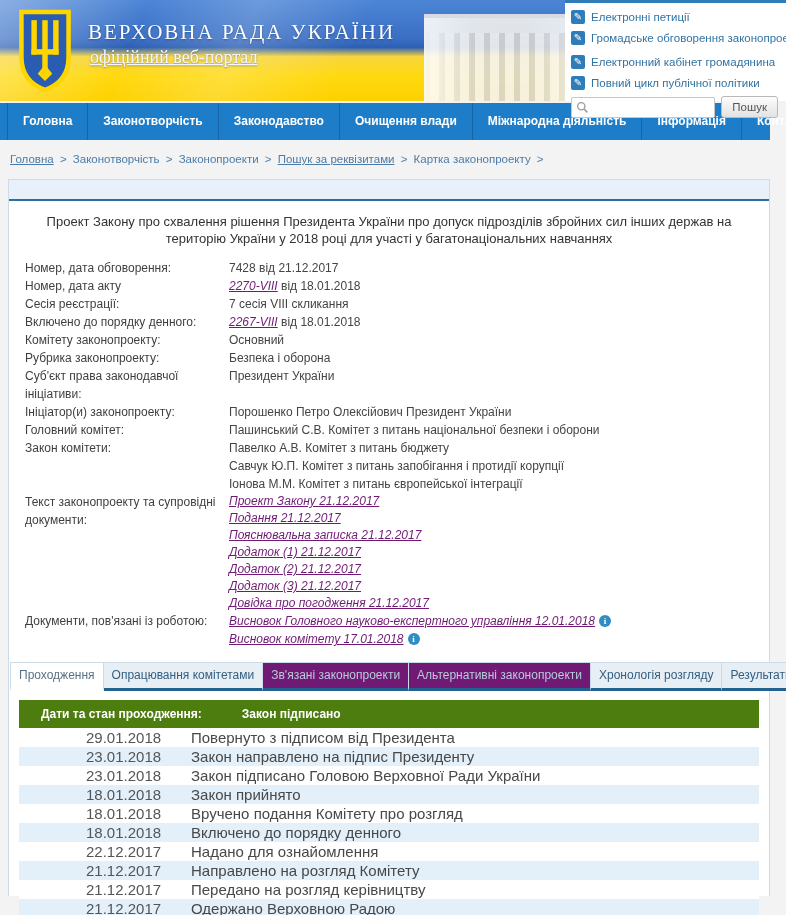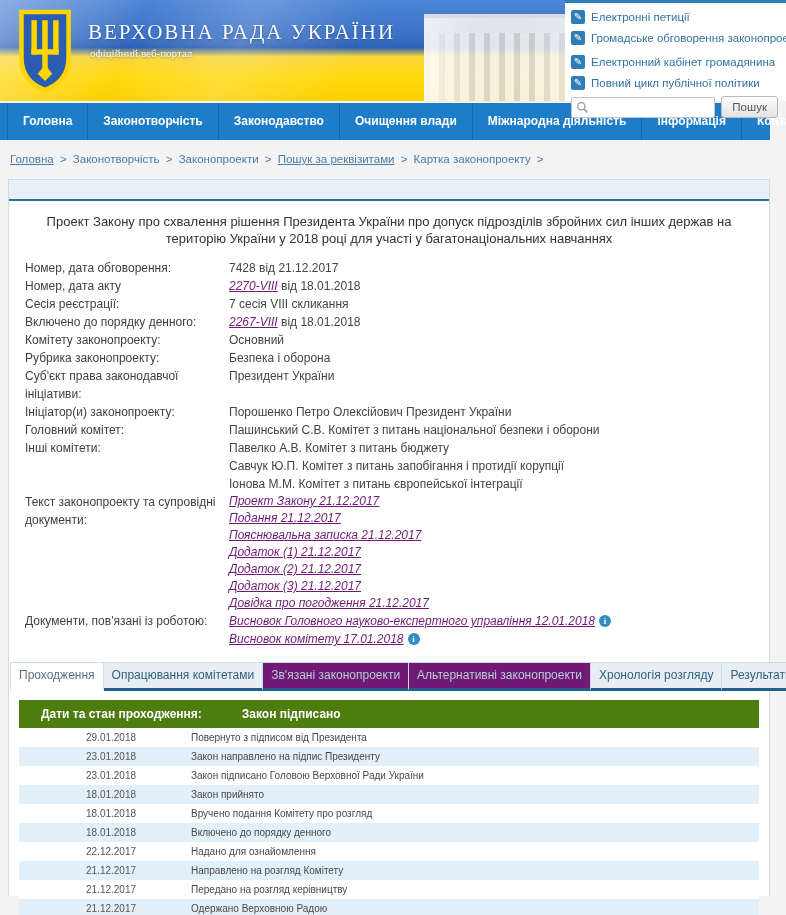--- a/index.html
+++ b/index.html
@@ -10,21 +10,21 @@
   .hdr { position:relative; width:786px; height:101px; background:#fff; }
   .flag { position:absolute; left:0; top:0; width:638px; height:101px; overflow:hidden;
     background:
       linear-gradient(115deg, rgba(255,255,255,.35) 0%, rgba(255,255,255,0) 22%, rgba(255,255,255,.18) 38%, rgba(255,255,255,0) 55%),
       linear-gradient(to bottom, #4d85d6 0%, #3a6fc4 38%, #2d60b4 47%, #f8d53c 56%, #ffd90f 75%, #fdd100 100%);
   }
   .coa { position:absolute; left:16px; top:8px; width:58px; height:86px; }
   .site-title { position:absolute; left:88px; top:20px; font-family:"Liberation Serif", serif;
     font-size:21px; letter-spacing:2px; color:#fdfdfd; text-shadow:0 1px 2px rgba(0,40,100,.45); white-space:nowrap; }
   .site-sub { position:absolute; left:90px; top:47px; font-family:"Liberation Serif", serif;
-    font-size:11px; color:#f4f7ff; text-shadow:0 1px 2px rgba(0,40,100,.4); }
+    font-size:18px; color:#f4f7ff; text-shadow:0 1px 2px rgba(0,40,100,.4);text-decoration:underline; }
   .building { position:absolute; left:424px; top:14px; width:141px; height:87px; opacity:.9;
     background:
       linear-gradient(90deg, rgba(255,255,255,.95), rgba(255,255,255,.05) 35%, rgba(255,255,255,0) 75%, rgba(255,255,255,.4)),
       linear-gradient(to bottom, #f2f1ee 0 18%, rgba(0,0,0,0) 18%),
       repeating-linear-gradient(90deg, #d9d6d0 0 6px, #f6f5f2 6px 15px);
     border-top:4px solid #e8e6e1; }
   .hdr-right { position:absolute; left:565px; top:0; width:221px; height:101px; background:#fff;
     border-top:3px solid #2e7cb8; padding:5px 8px 0 6px; }
   .qlinks { list-style:none; }
   .qlinks li { display:flex; align-items:center; height:18px; margin-bottom:3px; }
@@ -77,21 +77,21 @@
   .tab + .tab { border-left:none; }
   .tab.active { background:#fff; color:#5a7183; border-bottom:3px solid #fff; cursor:default; }
   .tab.disabled { color:#b7cbd9; background:#701a75; cursor:default; }
 
   
   .ptable { margin:9px 10px 0 10px; border-bottom:1px solid #d7e4ee; }
   .thead { height:28px; background:#4d7c0f; color:#fff; font-size:12px; font-weight:bold;
     display:flex; align-items:center; }
   .thead .h1 { padding-left:22px; }
   .thead .h2 { padding-left:40px; }
-  .tbody .trow { display:flex; height:19px; font-size:10px; align-items:center; background:#fff; }
+  .tbody .trow { display:flex; height:19px; font-size:15px; align-items:center; background:#fff; }
   .tbody .trow:nth-child(even) { background:#e3f0fa; }
   .tbody .date { flex:0 0 172px; padding-left:67px; color:#555; }
   .tbody .status { flex:1; color:#484848; }
 </style>
 </head>
 <body>
 
 <div class="hdr">
   <div class="flag">
     <svg class="coa" viewBox="0 0 64 94">
@@ -202,21 +202,21 @@
           <div class="line">Порошенко Петро Олексійович Президент України</div>
         </div>
       </div>
       <div class="frow">
         <div class="lbl">Головний комітет:</div>
         <div class="val">
           <div class="line">Пашинський С.В. Комітет з питань національної безпеки і оборони</div>
         </div>
       </div>
       <div class="frow">
-        <div class="lbl">Інші комітети:</div>
+        <div class="lbl">Закон комітети:</div>
         <div class="val">
           <div class="line">Павелко А.В. Комітет з питань бюджету</div>
           <div class="line">Савчук Ю.П. Комітет з питань запобігання і протидії корупції</div>
           <div class="line">Іонова М.М. Комітет з питань європейської інтеграції</div>
         </div>
       </div>
       <div class="frow">
         <div class="lbl">Текст законопроекту та супровідні документи:</div>
         <div class="val">
           <div class="line doc"><a href="#">Проект Закону 21.12.2017</a></div>

